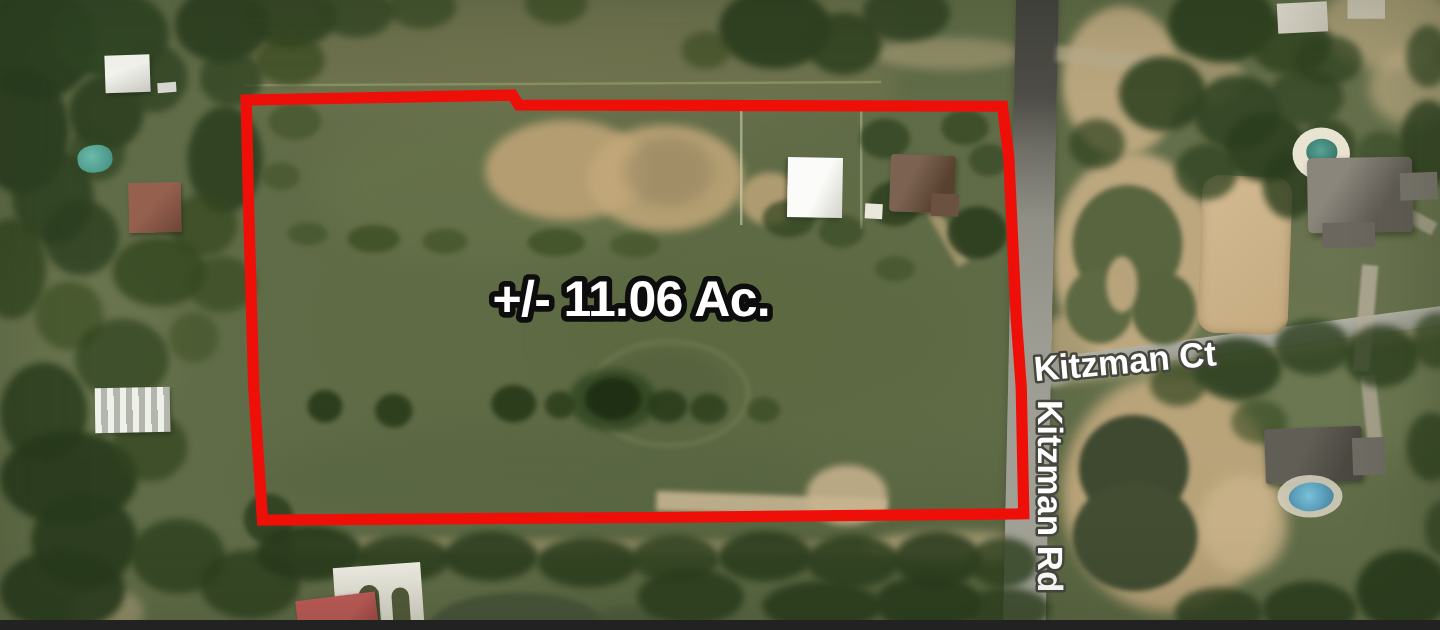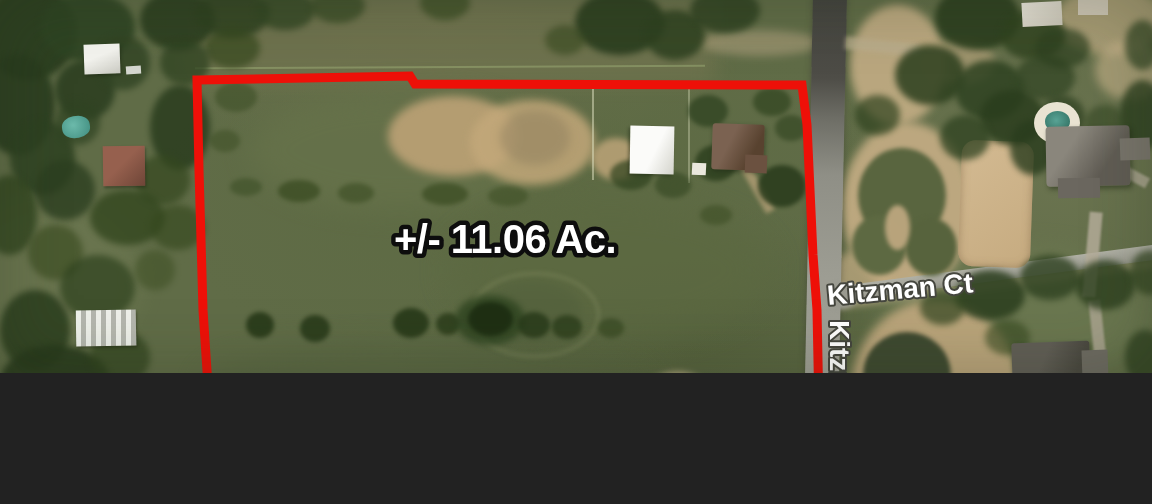--- a/index.html
+++ b/index.html
@@ -1,17 +1,17 @@
 <!DOCTYPE html>
 <html><head>
 <meta charset="utf-8">
 <style>
   html,body{margin:0;padding:0;background:#222;}
   .map-canvas{
-    position:relative;width:1152px;height:373px;overflow:hidden;
+    position:relative;width:1152px;height:496px;overflow:hidden;
     background:
       radial-gradient(ellipse 520px 260px at 46% 52%, #5d6a43 0%, rgba(93,106,67,0) 72%),
       radial-gradient(ellipse 420px 200px at 38% 8%, #6e7150 0%, rgba(110,113,80,0) 70%),
       radial-gradient(ellipse 320px 300px at 92% 42%, #6b7450 0%, rgba(107,116,80,0) 70%),
       radial-gradient(ellipse 400px 200px at 60% 95%, #55613d 0%, rgba(85,97,61,0) 75%),
       #606c47;
     font-family:"Liberation Sans",sans-serif;
   }
   .map-canvas::after{
     content:"";position:absolute;inset:0;z-index:60;pointer-events:none;

